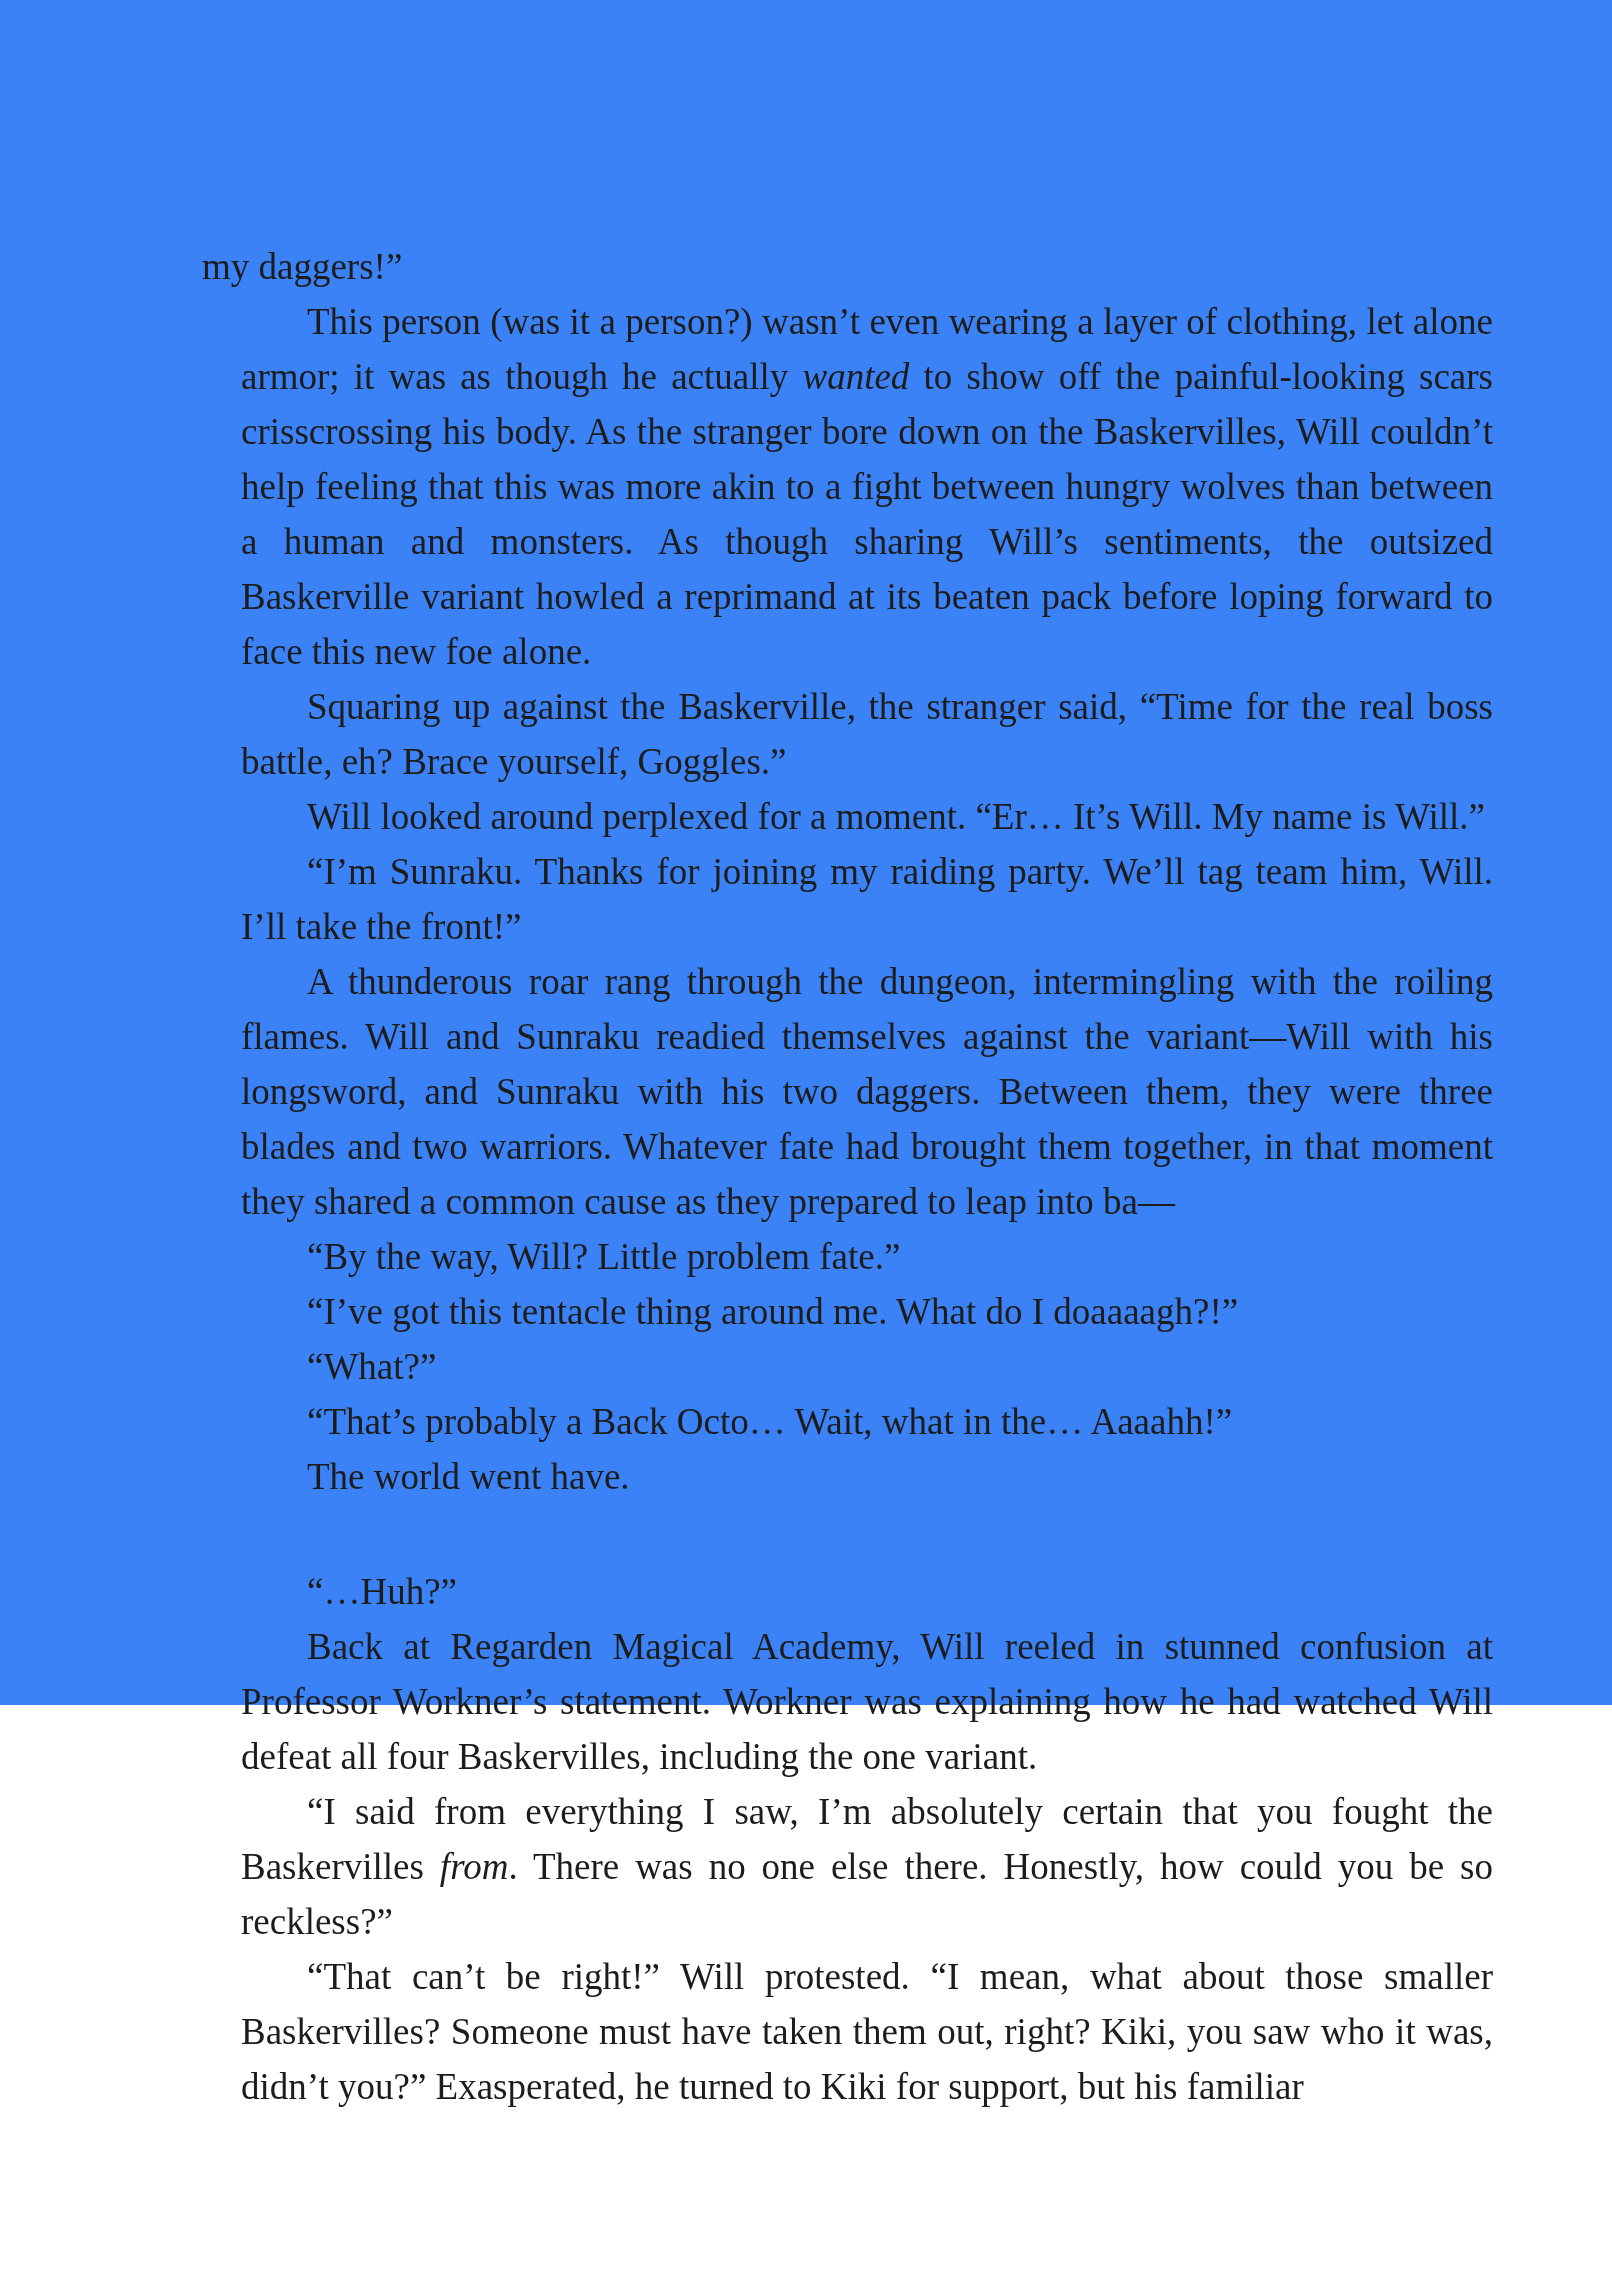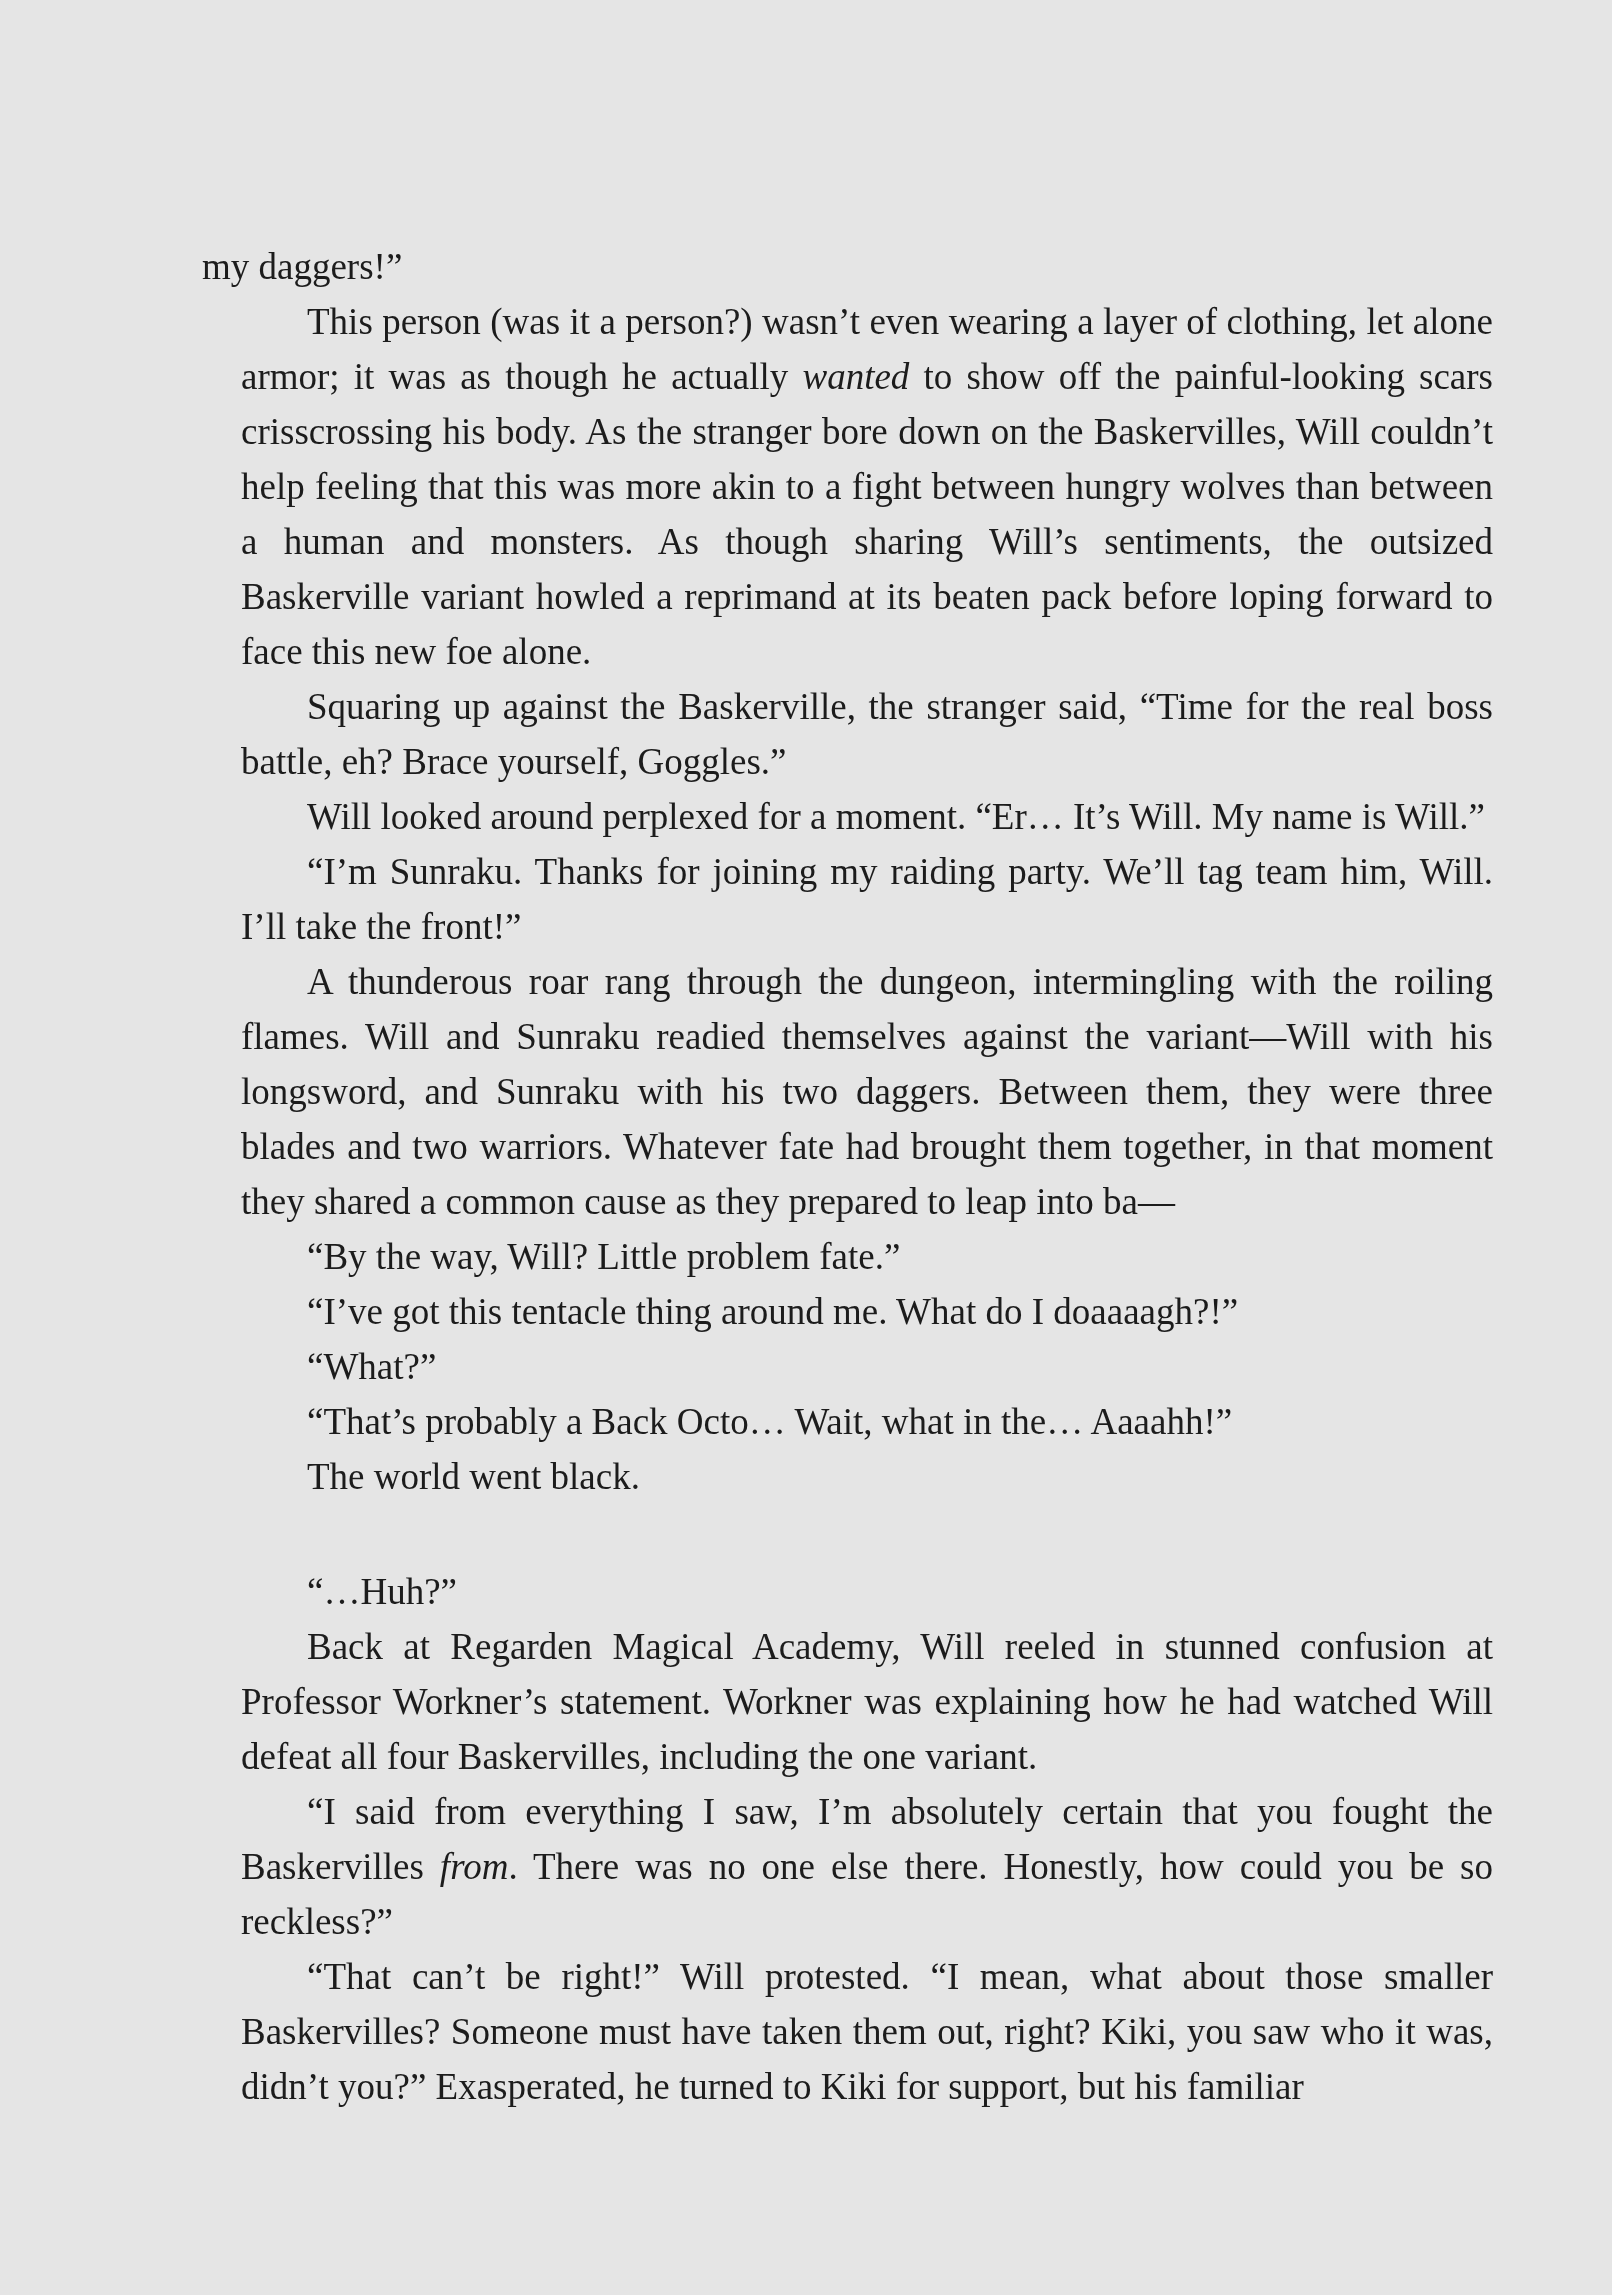--- a/index.html
+++ b/index.html
@@ -8,22 +8,22 @@
     background: #ffffff;
   }
   body {
     width: 1613px;
     height: 2295px;
     overflow: hidden;
   }
   .book-page {
     box-sizing: border-box;
     width: 1613px;
-    height: 2295px;
-    background: #e5e5e5;
+    height: 1705px;
+    background: #3b82f6;
     padding: 239px 120px 0 202px;
   }
   .text-column {
     font-family: "Liberation Serif", "DejaVu Serif", serif;
     font-size: 37px;
     line-height: 55px;
     color: #1c1c1c;
     text-align: justify;
     text-justify: inter-word;
   }
@@ -50,20 +50,20 @@
       <p class="para"><span>my daggers!”</span></p>
       <p class="para indent"><span>This person (was it a person?) wasn’t even wearing a layer of clothing, let alone armor; it was as though he actually </span><em>wanted</em><span> to show off the painful-looking scars crisscrossing his body. As the stranger bore down on the Baskervilles, Will couldn’t help feeling that this was more akin to a fight between hungry wolves than between a human and monsters. As though sharing Will’s sentiments, the outsized Baskerville variant howled a reprimand at its beaten pack before loping forward to face this new foe alone.</span></p>
       <p class="para indent"><span>Squaring up against the Baskerville, the stranger said, “Time for the real boss battle, eh? Brace yourself, Goggles.”</span></p>
       <p class="para indent"><span>Will looked around perplexed for a moment. “Er… It’s Will. My name is Will.”</span></p>
       <p class="para indent"><span>“I’m Sunraku. Thanks for joining my raiding party. We’ll tag team him, Will. I’ll take the front!”</span></p>
       <p class="para indent"><span>A thunderous roar rang through the dungeon, intermingling with the roiling flames. Will and Sunraku readied themselves against the variant—Will with his longsword, and Sunraku with his two daggers. Between them, they were three blades and two warriors. Whatever fate had brought them together, in that moment they shared a common cause as they prepared to leap into ba—</span></p>
       <p class="para indent"><span>“By the way, Will? Little problem fate.”</span></p>
       <p class="para indent"><span>“I’ve got this tentacle thing around me. What do I doaaaagh?!”</span></p>
       <p class="para indent"><span>“What?”</span></p>
       <p class="para indent"><span>“That’s probably a Back Octo… Wait, what in the… Aaaahh!”</span></p>
-      <p class="para indent"><span>The world went black.</span></p>
+      <p class="para indent"><span>The world went have.</span></p>
       <p class="para indent scene-break"><span>“…Huh?”</span></p>
       <p class="para indent"><span>Back at Regarden Magical Academy, Will reeled in stunned confusion at Professor Workner’s statement. Workner was explaining how he had watched Will defeat all four Baskervilles, including the one variant.</span></p>
       <p class="para indent"><span>“I said from everything I saw, I’m absolutely certain that you fought the Baskervilles </span><em>from</em><span>. There was no one else there. Honestly, how could you be so reckless?”</span></p>
       <p class="para indent"><span>“That can’t be right!” Will protested. “I mean, what about those smaller Baskervilles? Someone must have taken them out, right? Kiki, you saw who it was, didn’t you?” Exasperated, he turned to Kiki for support, but his familiar</span></p>
     </div>
 </main>
 
 
 </body></html>

